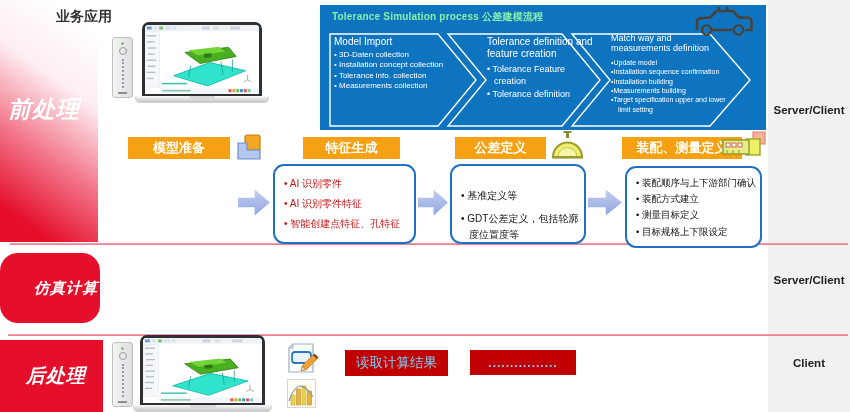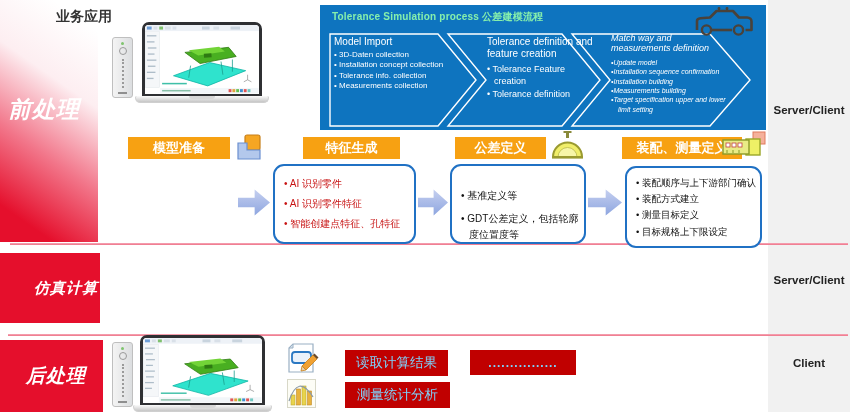--- a/index.html
+++ b/index.html
@@ -6,21 +6,21 @@
   body{font-family:"Liberation Sans","DejaVu Sans",sans-serif;}
   #canvas{position:relative;width:850px;height:412px;background:#fff;overflow:hidden;}
   .abs{position:absolute;}
   
   .side-grad{left:0;top:0;width:98px;height:242px;
     background:linear-gradient(215deg,#ffffff 10%,#fdeef1 35%,#f2768a 62%,#e50f2c 88%);}
   .biz-label{left:24px;top:8px;font-size:14px;font-weight:bold;color:#333;margin-left:32px;}
   .stage-label{color:#fff;font-weight:bold;font-style:italic;letter-spacing:1px;}
   .stage-pre{left:8px;top:94px;font-size:23px;}
   .red-block{background:var(--sidebar_red,#e50f2c);color:#fff;display:flex;align-items:center;}
-  .blk-sim{left:0;top:253px;width:100px;height:70px;padding-left:34px;box-sizing:border-box;}
+  .blk-sim{left:0;top:253px;width:100px;height:70px;padding-left:34px;box-sizing:border-box;border-radius:18px;}
   .blk-sim .stage-label{font-size:15px;}
   .blk-post{left:0;top:340px;width:103px;height:72px;padding-left:26px;box-sizing:border-box;}
   .blk-post .stage-label{font-size:19px;}
   
   .right-panel{left:768px;top:0;width:82px;height:412px;background:#f1f1f1;}
   .rp-label{left:768px;width:82px;text-align:center;font-size:11.5px;font-weight:bold;color:#222;}
   
   .divider{height:2px;background:linear-gradient(180deg,#f6a9b8,var(--divider_pink,#ee7287));}
   .div1{left:10px;top:243px;width:838px;}
   .div2{left:8px;top:334px;width:840px;}
@@ -32,21 +32,21 @@
   .bstep .head{margin-bottom:3px;}
   .bstep .b{padding-left:7px;text-indent:-7px;line-height:1.3;}
   .bstep .b::before{content:"• ";}
   .bstep3 .b::before{content:"•";}
   .bs1{left:14px;top:31px;width:134px;}
   .bs1 .head{font-size:10px;}
   .bs1 .b{font-size:8px;}
   .bs2{left:167px;top:31px;width:106px;}
   .bs2 .head{font-size:10px;line-height:1.15;margin-bottom:5px;}
   .bs2 .b{font-size:9px;margin-bottom:2px;}
-  .bs3{left:291px;top:28px;width:118px;font-style:italic;}
+  .bs3{left:291px;top:28px;width:118px;}
   .bs3 .head{font-size:9px;line-height:1.15;margin-bottom:4px;}
   .bs3 .b{font-size:7px;line-height:1.35;}
   
   .chip{background:var(--stage_orange,#f7a112);color:#fff;font-weight:bold;font-size:13px;
     display:flex;align-items:center;justify-content:center;height:22px;}
   
   .wbox{border:2px solid var(--box_border_blue,#2071c4);border-radius:11px;background:#fff;
     box-sizing:border-box;display:flex;flex-direction:column;justify-content:space-evenly;
     padding:4px 4px 4px 9px;}
   .wbox .bl{font-size:10px;color:#111;line-height:1.25;padding-left:8px;text-indent:-8px;}
@@ -294,15 +294,14 @@
   <div class="abs rbox" style="left:345px;top:350px;width:103px;height:26px;">读取计算结果</div>
   <div class="abs rbox dots" style="left:470px;top:350px;width:106px;height:25px;">................</div>
   <svg class="abs" style="left:287px;top:379px;" width="29" height="29" viewBox="0 0 29 29">
     <rect x="0.5" y="0.5" width="28" height="28" fill="#fdfdf6" stroke="#d8d8c8" stroke-width="1"></rect>
     <rect x="4" y="16" width="4" height="10" fill="#e8d44d" stroke="#c0a830" stroke-width="0.6"></rect>
     <rect x="9.5" y="10" width="4" height="16" fill="#e8b33d" stroke="#c08a28" stroke-width="0.6"></rect>
     <rect x="15" y="7" width="4" height="19" fill="#e8d44d" stroke="#c0a830" stroke-width="0.6"></rect>
     <rect x="20.5" y="12" width="4" height="14" fill="#e8b33d" stroke="#c08a28" stroke-width="0.6"></rect>
     <path d="M2,22 C8,4 16,2 26,18" fill="none" stroke="#8a9aa8" stroke-width="1.2"></path>
   </svg>
-  <div class="abs rbox" style="left:345px;top:382px;width:105px;height:26px;">测量统计分析</div>
 
 </div>
 
 </body></html>

